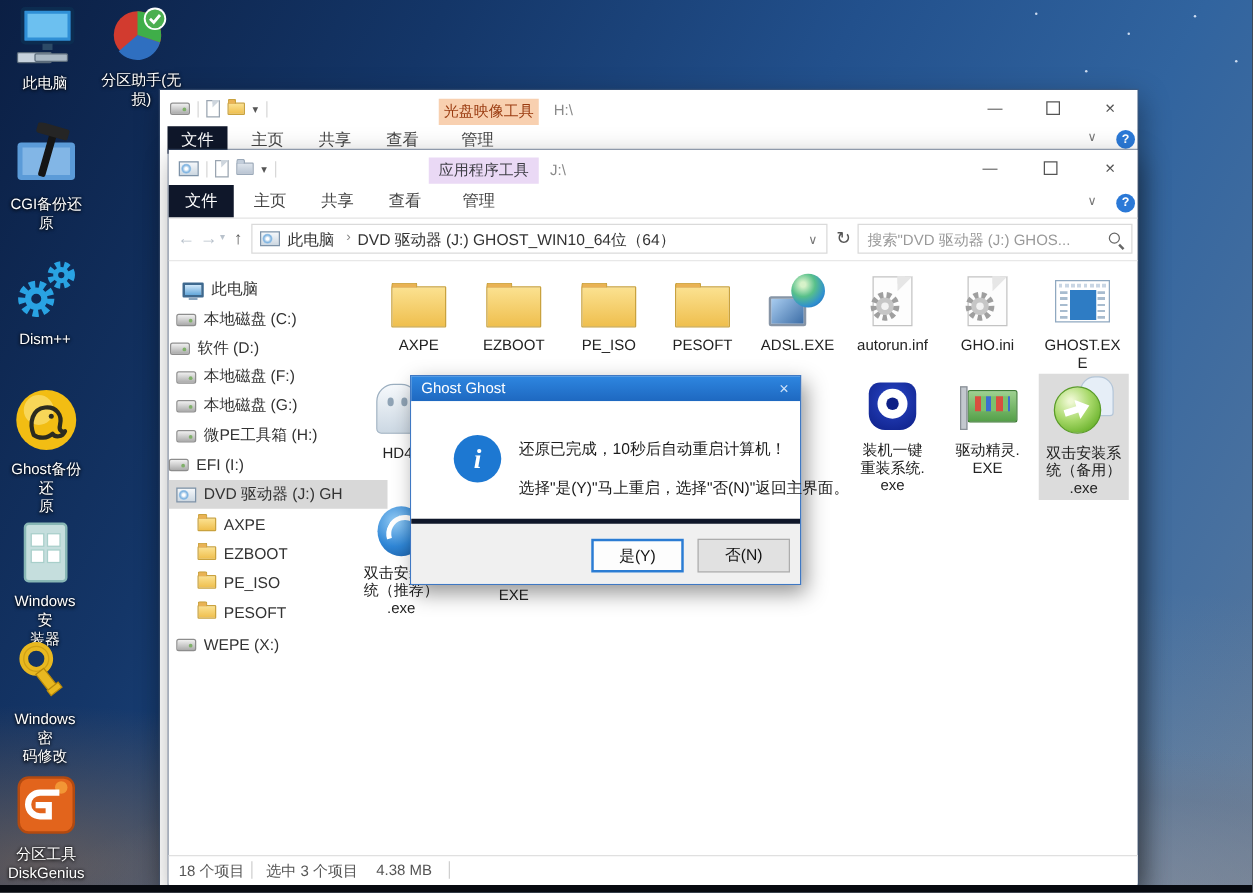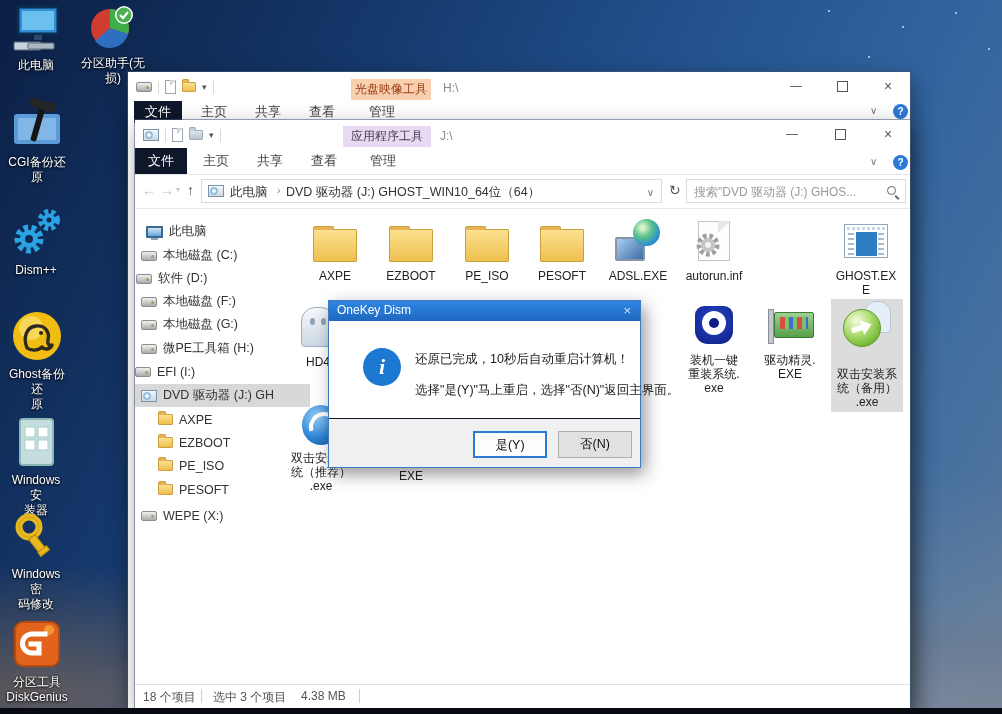--- a/index.html
+++ b/index.html
@@ -60,21 +60,21 @@
   .f-sm{width:15px;height:11px;}
   .f-qat{width:14px;height:10px;}
   .page{display:inline-block;width:11px;height:14px;background:#fff;border:1px solid #9aa5b1;position:relative;box-sizing:border-box;}
   .page::before{content:'';position:absolute;right:-1px;top:-1px;border:3px solid;border-color:#cdd5dd transparent transparent #cdd5dd;}
   
   .titem{position:absolute;left:0;width:175px;height:23px;display:flex;align-items:center;gap:6px;box-sizing:border-box;}
   .titem .tx{font-size:12.5px;color:#333;white-space:nowrap;overflow:hidden;}
   .titem.sel{background:#d8d8d8;}
   
   .fitem{position:absolute;width:72px;display:flex;flex-direction:column;align-items:center;}
-  .fitem.sel{background:#dcdcdc;padding-bottom:3px;gap:12px;}
+  .fitem.sel{background:#dcdcdc;padding-bottom:3px;}
   .flabel{margin-top:4px;font-size:12px;line-height:14px;color:#222;text-align:center;}
   .fart{height:48px;display:flex;align-items:center;justify-content:center;position:relative;width:100%;}
   
   .doc{position:relative;width:32px;height:40px;background:#fdfdfd;border:1px solid #c3c3c3;box-sizing:border-box;}
   .doc::before{content:'';position:absolute;right:-1px;top:-1px;border:6px solid;border-color:#e6e6e6 transparent transparent #e6e6e6;}
   .doc svg{position:absolute;left:-4px;bottom:2px;}
   .appwin{position:relative;width:44px;height:34px;background:#fff;border:1px solid #8fa8c0;box-sizing:border-box;}
   .appwin .dots{position:absolute;top:2px;left:2px;right:2px;height:3px;
     background:repeating-linear-gradient(90deg,#c9d6e4 0 3px,#fff 3px 5px);}
   .appwin .lines{position:absolute;left:3px;top:8px;width:6px;height:22px;
@@ -116,21 +116,21 @@
   #dialog{position:absolute;left:328px;top:300px;width:313px;height:168px;z-index:30;background:#fff;
     border:1px solid #3f78c3;box-sizing:border-box;box-shadow:4px 6px 16px rgba(0,0,0,.42);}
   .dlgtitle{position:absolute;left:0;top:0;right:0;height:20px;background:linear-gradient(#2e86e0,#1e68c0);}
   .dlgtitle .tx{position:absolute;left:8px;top:2px;font-size:12px;color:#fff;}
   .dlgtitle .x{position:absolute;right:9px;top:2px;font-size:13px;color:#cfe2f8;}
   .dlgbody{position:absolute;left:0;top:20px;right:0;height:100px;background:#fff;}
   .infoc{position:absolute;left:34px;top:27px;width:38px;height:38px;border-radius:50%;background:#1d78d2;
     color:#fff;font-family:"Liberation Serif","DejaVu Serif",serif;font-style:italic;font-weight:bold;
     font-size:22px;text-align:center;line-height:37px;}
   .dlgline{position:absolute;left:86px;font-size:12.5px;color:#1a1a1a;white-space:nowrap;}
-  .dlgfoot{position:absolute;left:0;bottom:0;right:0;height:48px;background:#f0f0f0;border-top:1px solid #0f172a;}
+  .dlgfoot{position:absolute;left:0;bottom:0;right:0;height:48px;background:#f0f0f0;border-top:4px solid #0f172a;}
   .btn{position:absolute;top:12px;width:74px;height:27px;font-size:12.5px;color:#111;text-align:center;
     line-height:25px;box-sizing:border-box;}
   .btn.yes{left:144px;background:#fdfdfd;border:2px solid #2b7cd3;}
   .btn.no{left:229px;background:#e1e1e1;border:1px solid #adadad;}
   .taskstrip{position:absolute;left:0;right:0;bottom:0;height:6px;background:#070a10;z-index:40;}
 </style>
 </head>
 <body>
 
 <div id="screen">
@@ -396,20 +396,32 @@
     </div>
     <div class="fitem" style="left:467px;top:97px">
       <div class="fart">
           <span class="adsl">
             <span class="monitor"></span>
             <span class="globe"></span>
           </span>
         </div>
       <div class="flabel pre">ADSL.EXE</div>
     </div>
+    <div class="fitem" style="left:619px;top:97px">
+      <div class="fart">
+          <span class="doc">
+            <svg width="26" height="26" viewBox="0 0 26 26">
+        <circle cx="13" cy="13" r="9" fill="none" stroke="#9f9f9f" stroke-width="5" stroke-dasharray="3.6 2.6"></circle>
+        <circle cx="13" cy="13" r="7" fill="#c6c6c6"></circle>
+              <circle cx="13" cy="13" r="3" fill="#f2f2f2"></circle>
+      </svg>
+          </span>
+        </div>
+      <div class="flabel pre">GHO.ini</div>
+    </div>
     <div class="fitem" style="left:695px;top:97px">
       <div class="fart">
           <span class="appwin">
         <span class="dots"></span>
             <span class="lines"></span>
             <span class="blue"></span>
             <span class="lines r"></span>
       </span>
         </div>
       <div class="flabel pre">GHOST.EX
@@ -466,21 +478,21 @@
       <span class="statustx" style="left:8px;top:4px">18 个项目</span>
       <span class="statdiv" style="left:66px;top:4px"></span>
       <span class="statustx" style="left:78px;top:4px">选中 3 个项目</span>
       <span class="statustx" style="left:166px;top:4px">4.38 MB</span>
       <span class="statdiv" style="left:224px;top:4px"></span>
     </div>
   </div>
 
   <div id="dialog">
     <div class="dlgtitle">
-      <span class="tx">OneKey Dism</span>
+      <span class="tx">Ghost Ghost</span>
       <span class="x">×</span>
     </div>
     <div class="dlgbody">
       <div class="infoc">i</div>
       <div class="dlgline" style="top:30px">还原已完成，10秒后自动重启计算机！</div>
       <div class="dlgline" style="top:61px">选择"是(Y)"马上重启，选择"否(N)"返回主界面。</div>
     </div>
     <div class="dlgfoot">
       <div class="btn yes">是(Y)</div>
       <div class="btn no">否(N)</div>

